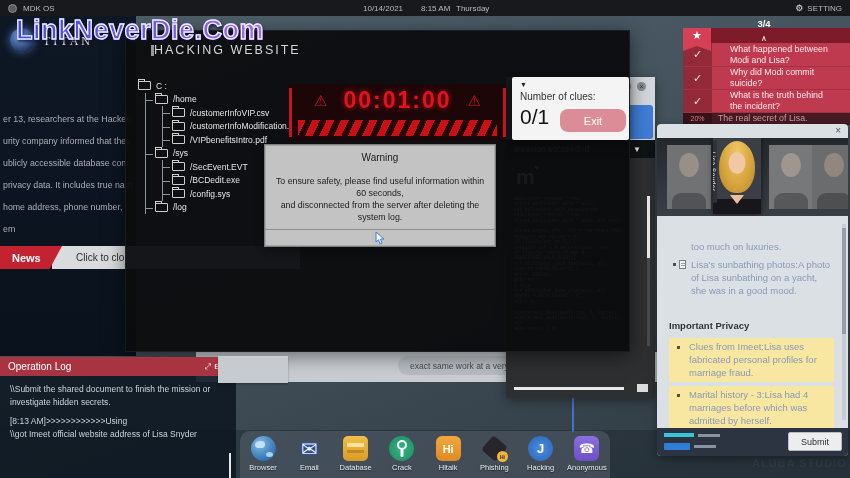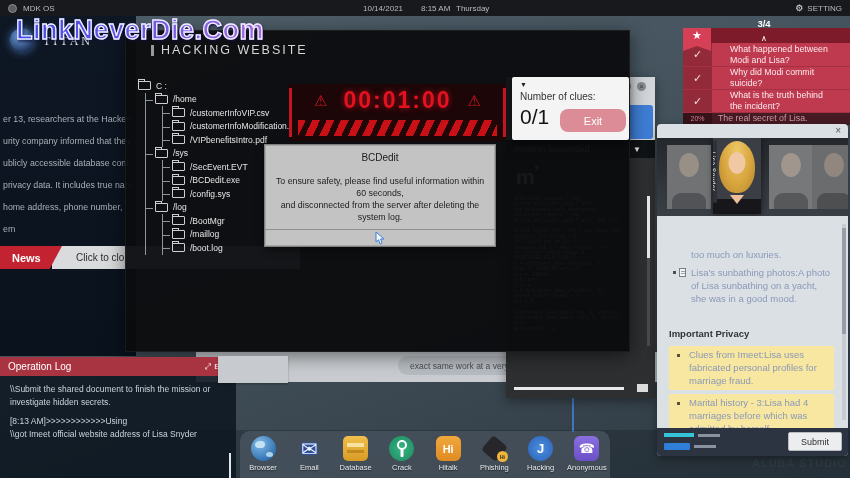--- a/index.html
+++ b/index.html
@@ -44,21 +44,21 @@
   .newsbar .bar { position:absolute; left:52px; top:0; width:248px; height:23px; background:#d9dbdd; color:#2c2c2c; font-size:10px; display:flex; align-items:center; padding-left:24px; z-index:-1; }
 
   
   .chatstrip { left:196px; top:352px; width:461px; height:30px; background:#c9cdd1; z-index:4; }
   .chatstrip .bubble { position:absolute; left:202px; top:4px; height:19px; padding:0 12px; background:#b7bcc2; border-radius:10px;
     color:#4a4e54; font-size:8.5px; display:flex; align-items:center; }
   .graybox { left:218px; top:356px; width:70px; height:27px; background:#c7cbcf; z-index:22; box-shadow:0 1px 2px rgba(0,0,0,.3); }
 
   
   .hackwin { left:125px; top:30px; width:505px; height:322px; background:rgba(11,12,14,.95); border:1px solid rgba(255,255,255,.06); z-index:10; box-shadow:0 4px 18px rgba(0,0,0,.5); }
-  .hackwin .title { position:absolute; left:25px; top:12px; display:flex; align-items:center; gap:7px; color:#d6d6d6; font-size:12.5px; letter-spacing:2px;justify-content:space-between; }
+  .hackwin .title { position:absolute; left:25px; top:12px; display:flex; align-items:center; color:#d6d6d6; font-size:12.5px; letter-spacing:2px;justify-content:space-between; }
   .hackwin .title .bar { width:3px; height:11px; background:#9a9a9a; }
 
   
   .tree { position:absolute; left:12px; top:48px; font-size:8.5px; color:#e6e6e6; }
   .trow { display:flex; align-items:center; gap:5px; height:13.5px; white-space:nowrap; cursor:pointer; }
   .folder { width:13px; height:9px; border:1px solid #cfcfcf; border-radius:1px; position:relative; flex:0 0 13px; }
   .folder::before { content:""; position:absolute; top:-3px; left:-1px; width:5px; height:2px; border:1px solid #cfcfcf; border-bottom:none; }
   .branch { margin-left:7px; padding-left:9px; border-left:1px solid #8e959b; }
   .branch .trow { position:relative; }
   .branch .trow::before { content:""; position:absolute; left:-9px; top:7px; width:7px; height:1px; background:#8e959b; }
@@ -131,21 +131,21 @@
   .portrait.pm2 { left:112px; filter:grayscale(.5); }
   .portrait.pm3 { left:155px; filter:grayscale(.45) brightness(.9); }
   .portrait.lisa { left:56px; top:0; width:48px; height:76px; background:#3b3f45; z-index:2; box-shadow:0 0 6px rgba(0,0,0,.6); filter:none; }
   .lisa .hair { position:absolute; left:6px; right:6px; top:3px; height:52px; border-radius:50% 50% 46% 46%;
     background:radial-gradient(ellipse at 50% 20%, #eec765 0%, #d9a63f 55%, #b2832c 100%); }
   .lisa .face { position:absolute; left:50%; transform:translateX(-50%); top:14px; width:17px; height:22px; border-radius:50%; background:#f1c8a4; }
   .lisa .body { position:absolute; left:0; right:0; bottom:0; height:15px; background:#17171b; }
   .lisa .chest { position:absolute; left:50%; transform:translateX(-50%); bottom:10px; width:14px; height:9px; background:#edbf9a; clip-path:polygon(0 0,100% 0,50% 100%); }
   .nametag { position:absolute; left:-9px; top:3px; width:13px; height:62px; background:#2e3238; color:#fff; font-size:6.5px;
     writing-mode:vertical-rl; text-align:center; transform:skewY(-5deg); letter-spacing:.5px; z-index:3; }
-  .nbody { position:relative; padding:32px 14px 0 12px; font-size:9.5px; line-height:13px; color:#8b99b8; }
+  .nbody { position:relative; padding:24px 14px 0 12px; font-size:9.5px; line-height:13px; color:#8b99b8; }
   .nbody .cont { padding-left:22px; }
   .nitem { position:relative; margin-top:5px; padding-left:22px; }
   .nitem::before { content:""; position:absolute; left:4px; top:5px; width:3px; height:3px; background:#4a4f57; }
   .clipicon { position:absolute; left:10px; top:2px; width:7px; height:9px; border:1px solid #7a8088; background:#f2f4f6; }
   .clipicon::before { content:""; position:absolute; left:1px; top:2px; width:4px; height:1px; background:#9aa0a8; box-shadow:0 2px 0 #9aa0a8; }
   .nhdr { margin-top:22px; font-weight:bold; color:#30343a; font-size:9.5px; }
   .hlist { margin-top:6px; list-style:none; }
   .hlist li { position:relative; background:#f7e7a0; padding:2px 6px 3px 20px; margin-bottom:4px; }
   .hlist li::before { content:""; position:absolute; left:8px; top:8px; width:3px; height:3px; background:#5a5040; }
   .notes-scroll { position:absolute; right:2px; top:100px; width:4px; height:196px; background:#c7ccd2; }
@@ -315,48 +315,34 @@
           </div>
         <div class="trow">
             <span class="folder"></span>
             <span>/config.sys</span>
           </div>
       </div>
       <div class="trow">
           <span class="folder"></span>
           <span>/log</span>
         </div>
-      <div class="branch">
-        <div class="trow">
-            <span class="folder"></span>
-            <span>/BootMgr</span>
-          </div>
-        <div class="trow">
-            <span class="folder"></span>
-            <span>/maillog</span>
-          </div>
-        <div class="trow">
-            <span class="folder"></span>
-            <span>/boot.log</span>
-          </div>
-      </div>
     </div>
   </div>
 
   <div class="timerbox">
     <div class="timerrow">
       <span class="warn">⚠</span>
       <span class="tval">00:01:00</span>
       <span class="warn">⚠</span>
     </div>
     <div class="stripes"></div>
   </div>
 
   <div class="warndlg">
-    <div class="wtitle">BCDedit</div>
+    <div class="wtitle">Warning</div>
     <div class="wbody">To ensure safety, please find useful information within 60 seconds,
 and disconnected from the server after deleting the system log.</div>
     <div class="wfoot">
       <svg width="11" height="13" viewBox="0 0 11 13">
         <polygon points="1,0 1,10 3.5,7.8 5,12 7,11 5.5,7 9,7" fill="#f2f6fb" stroke="#3f7fd6" stroke-width="1"></polygon>
       </svg>
     </div>
   </div>
 </div>
 

